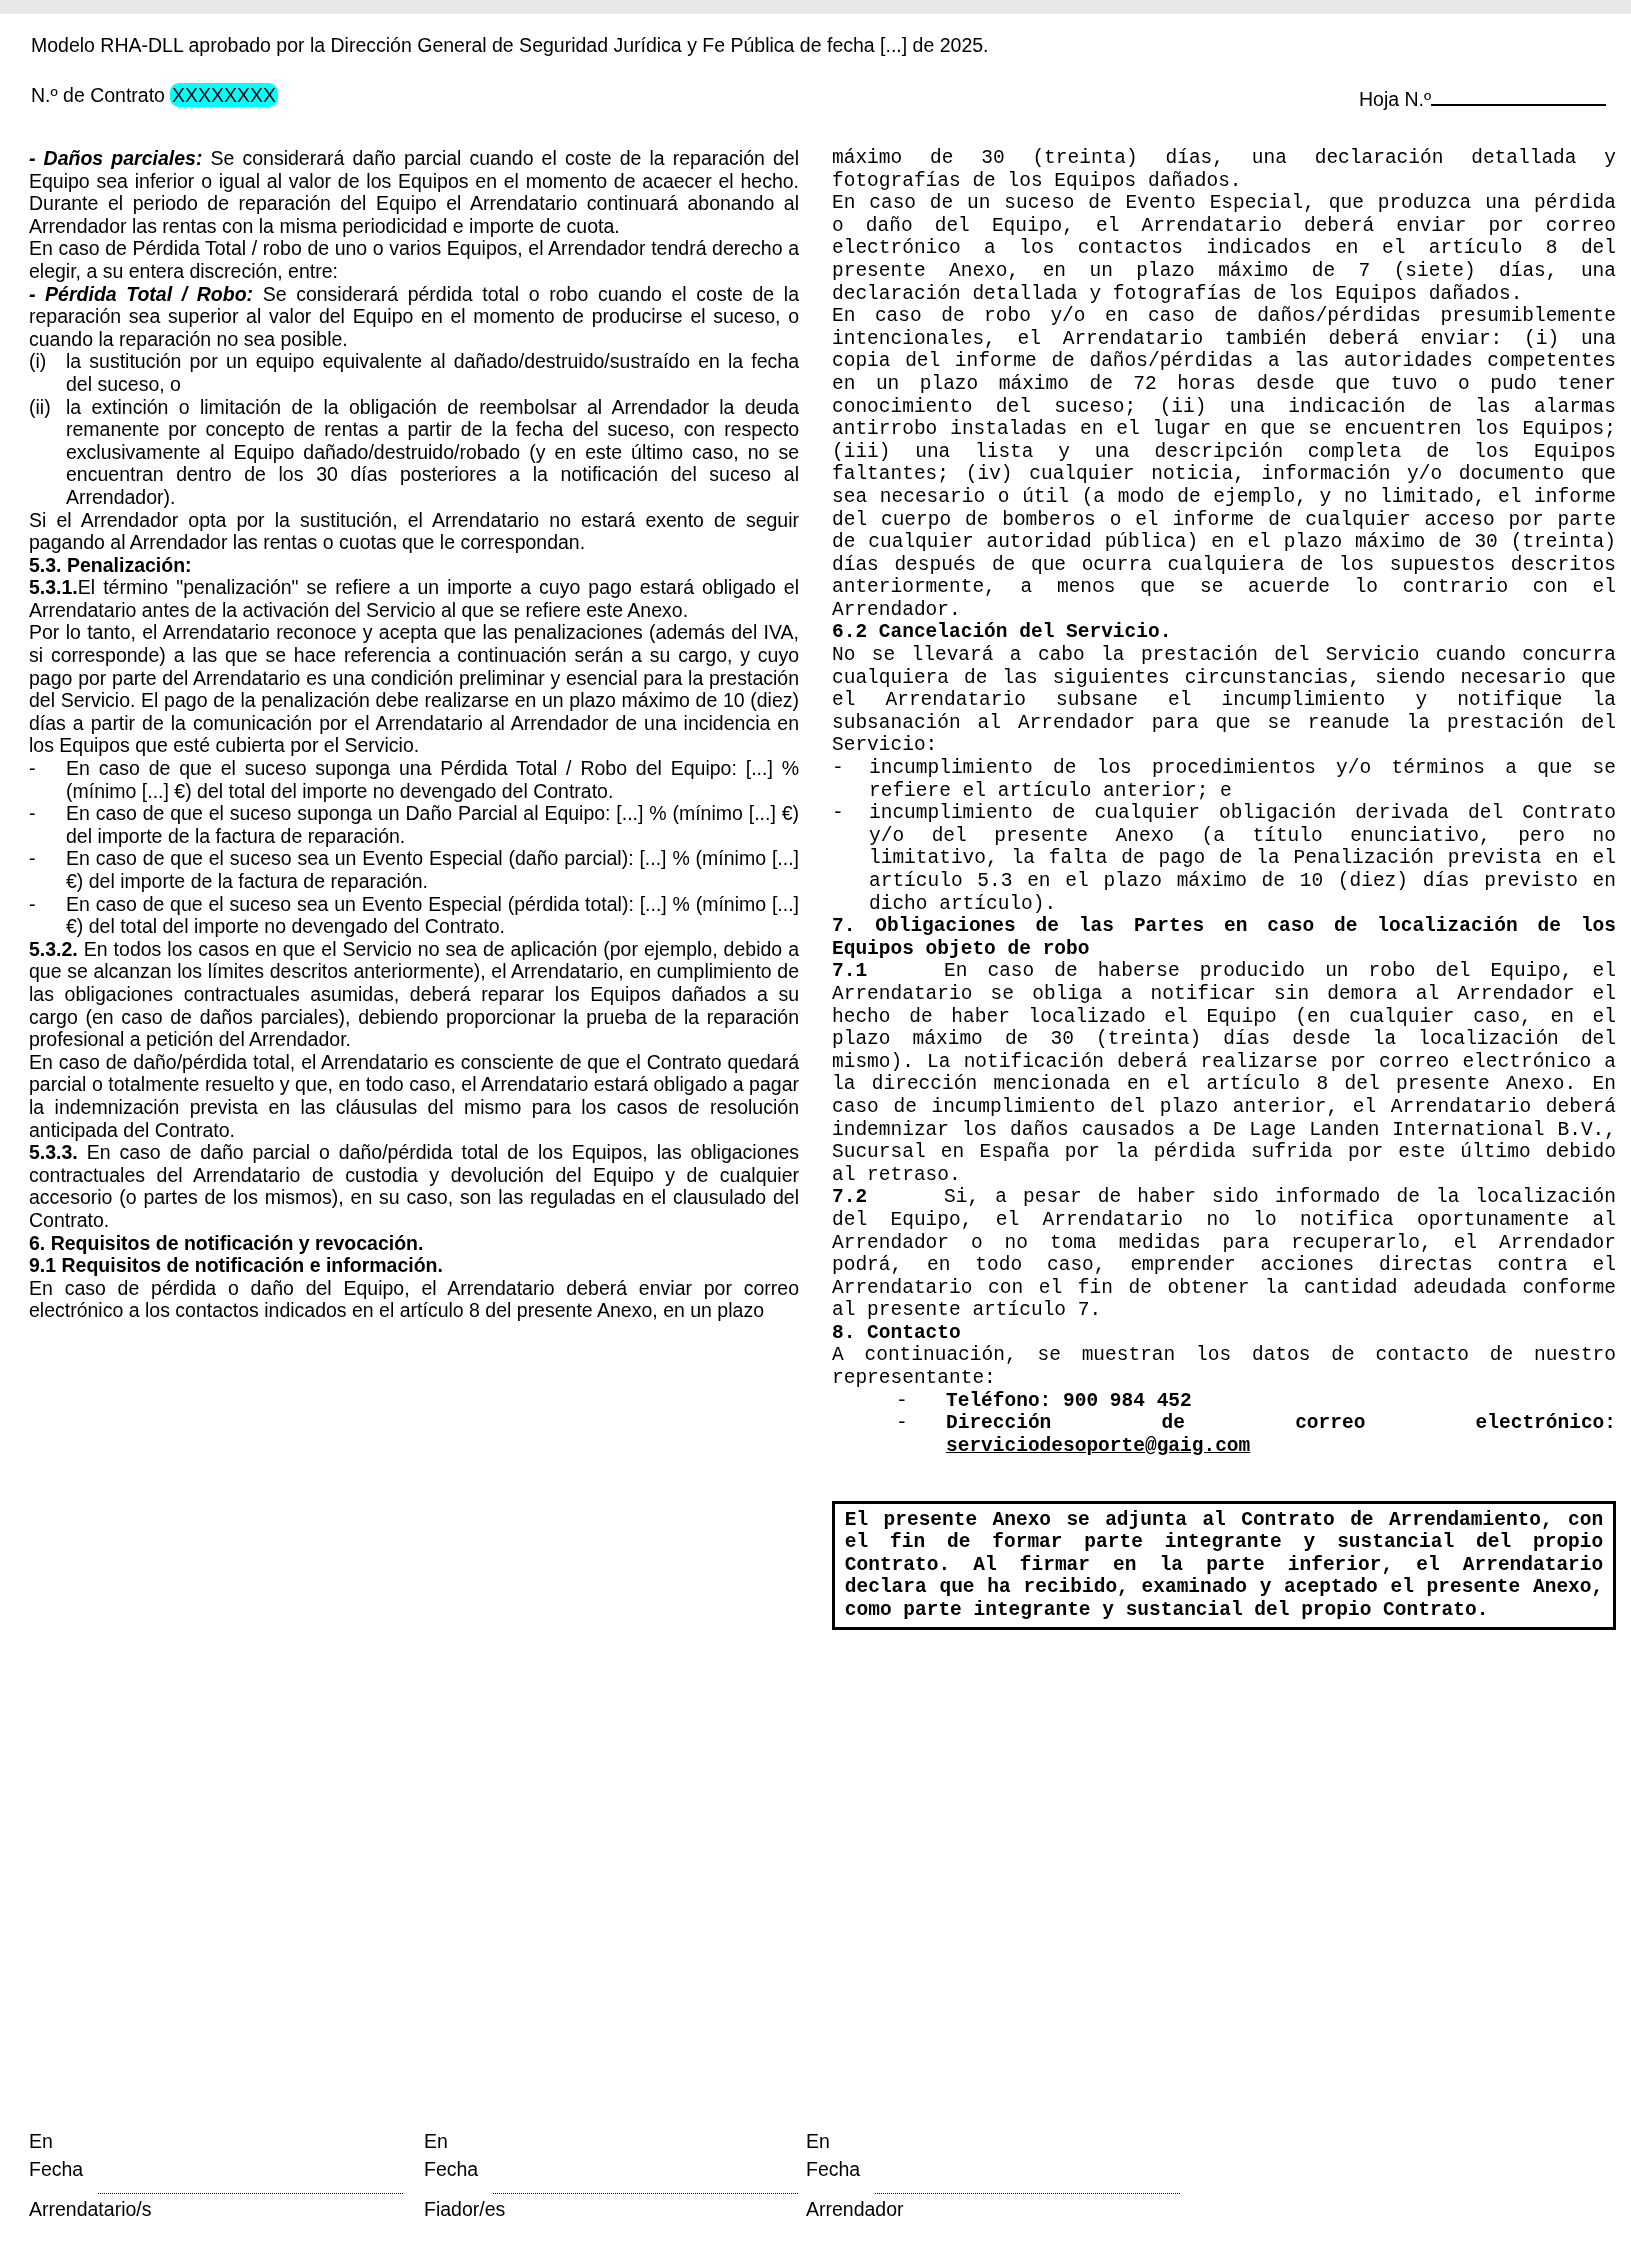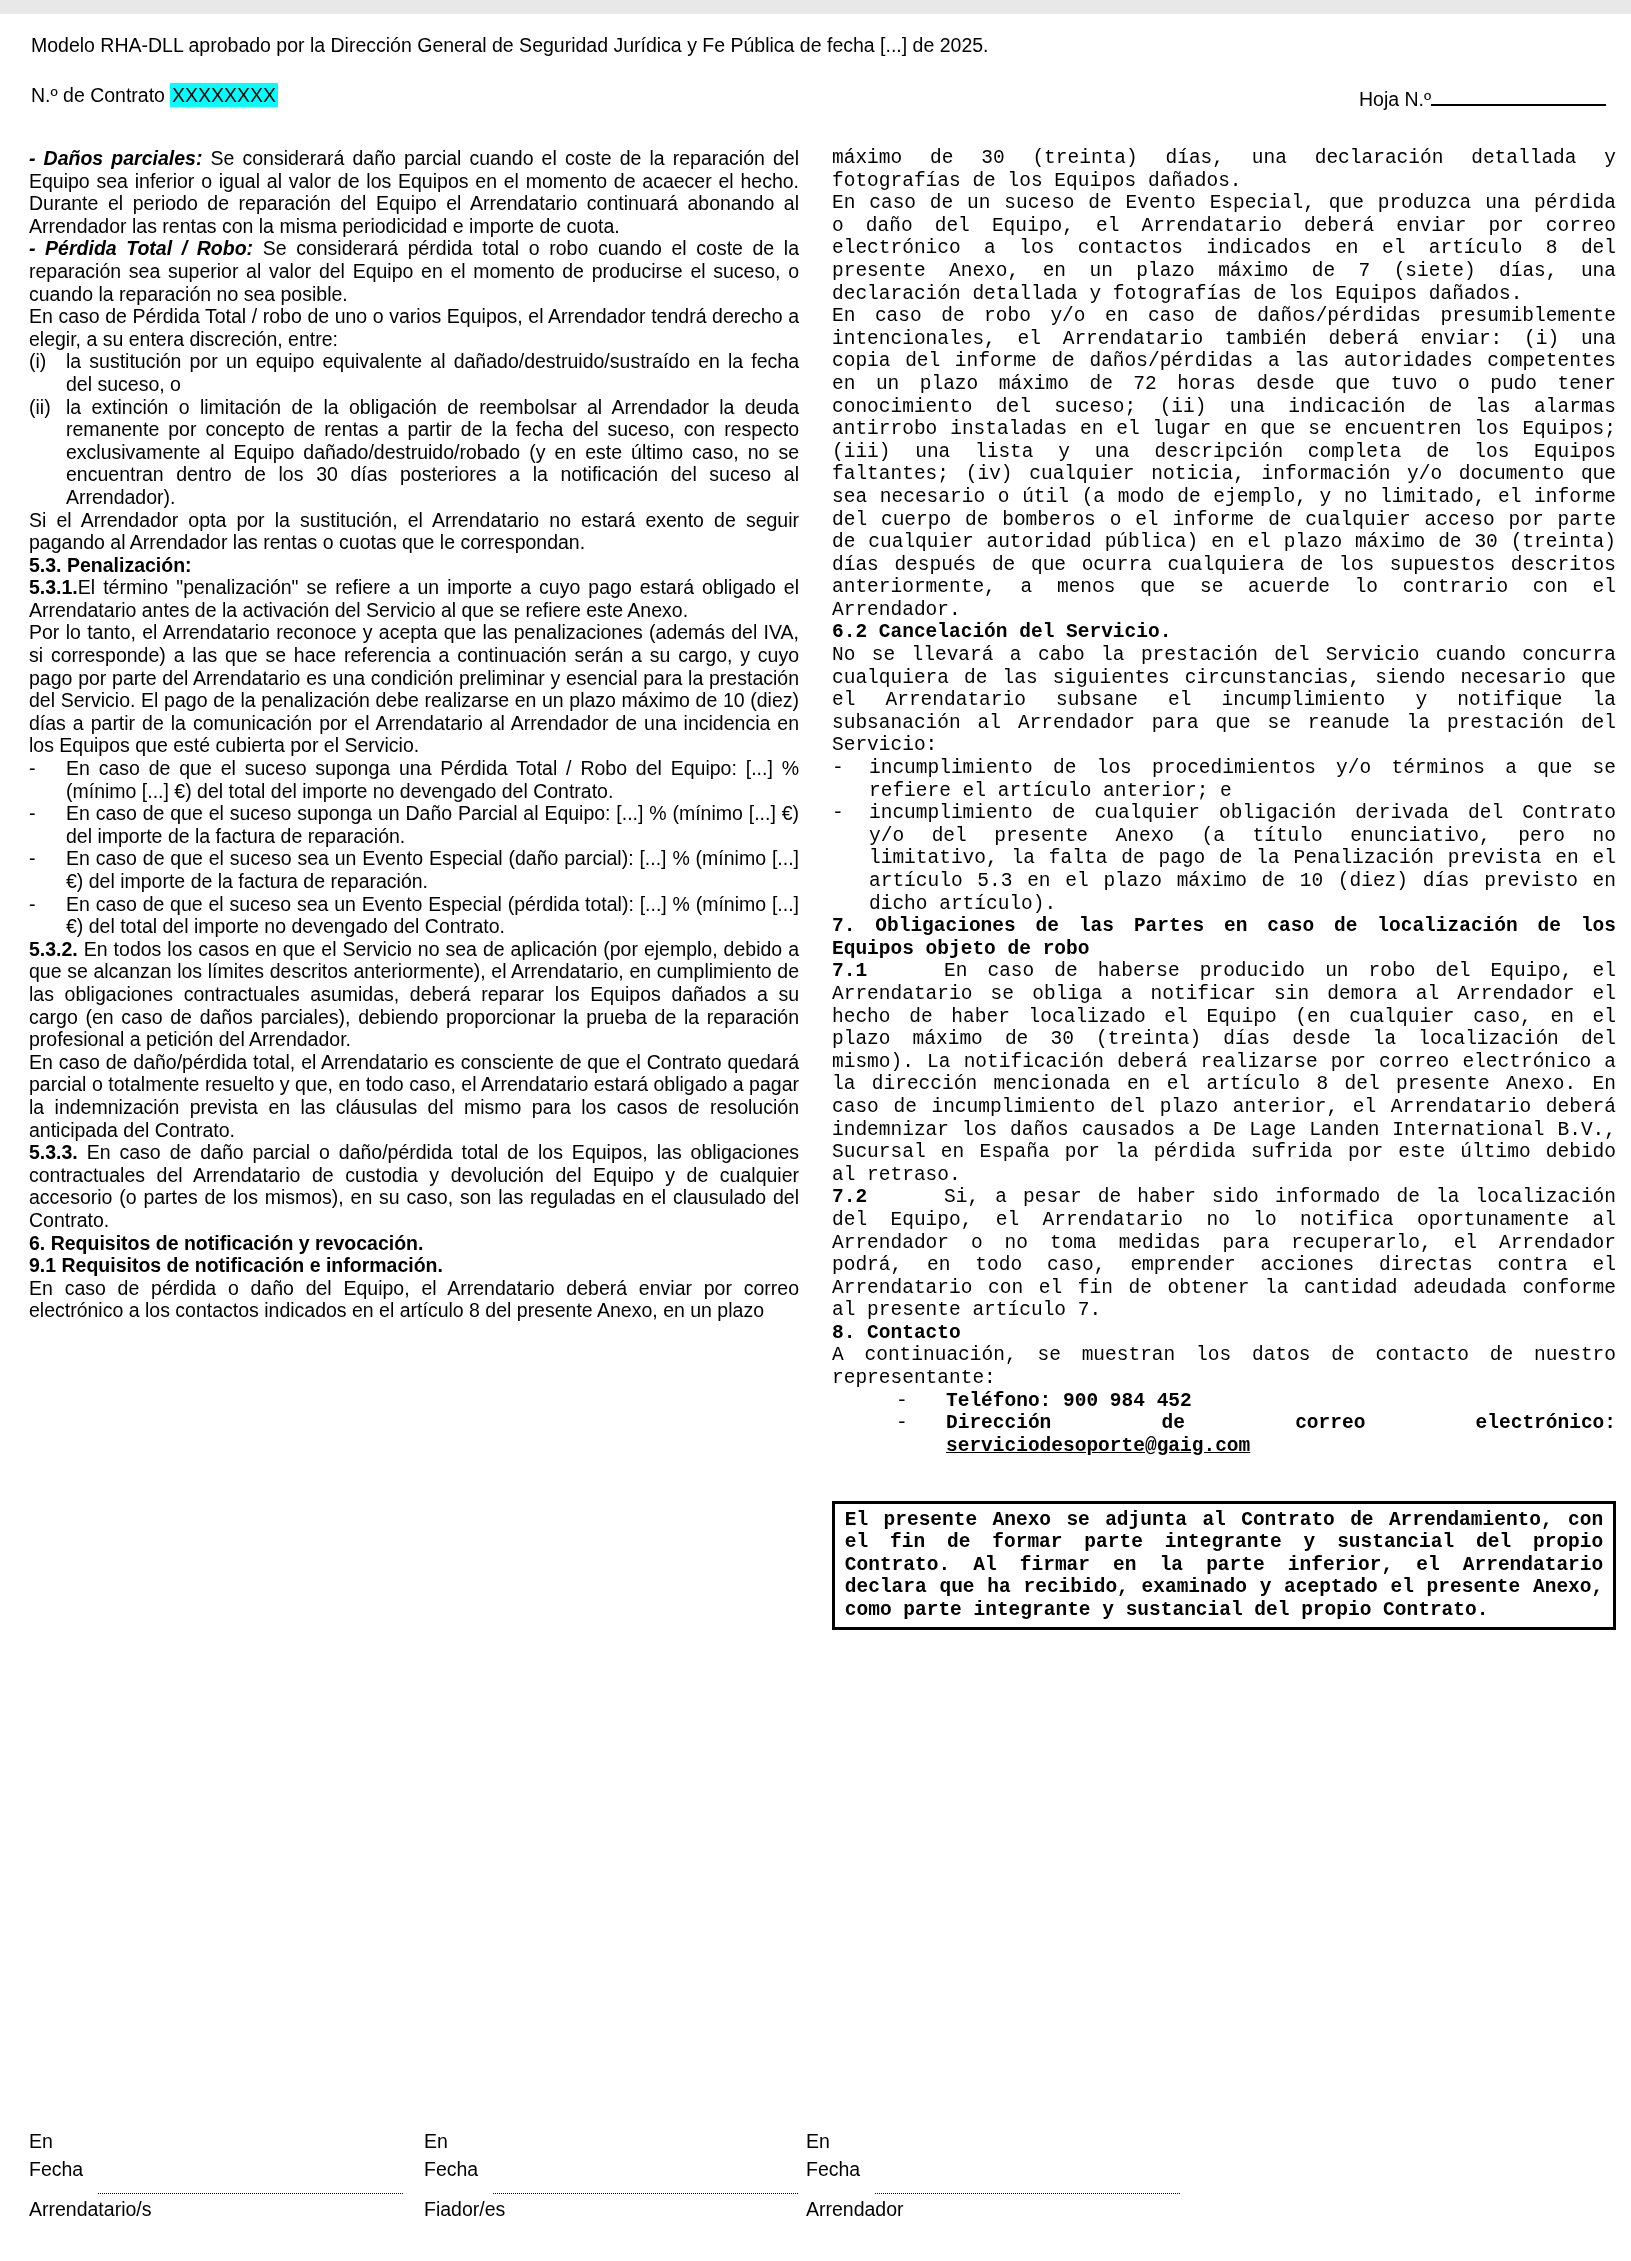--- a/index.html
+++ b/index.html
@@ -48,31 +48,31 @@
   .sig-party{margin-top:4.9px;}
 </style>
 </head>
 <body>
 
 <div class="page">
 
   <div class="hdr-line1">Modelo RHA-DLL aprobado por la Dirección General de Seguridad Jurídica y Fe Pública de fecha [...] de 2025.</div>
 
   <div class="hdr-row2-left">
-    <span>N.º de Contrato </span><span class="hl-cyan" style="background: rgb(0, 255, 255);">XXXXXXXX</span>
+    <span>N.º de Contrato </span><span class="hl-cyan" style="background: rgb(0, 255, 255); border-radius: 9px;">XXXXXXXX</span>
   </div>
 
   <div class="hdr-row2-right">
     <span>Hoja N.º</span><span class="sheet-line"></span>
   </div>
 
   <div class="col col-left" id="col-left">
       <div class="para"><span class="b i">- Daños parciales: </span><span>Se considerará daño parcial cuando el coste de la reparación del Equipo sea inferior o igual al valor de los Equipos en el momento de acaecer el hecho. Durante el periodo de reparación del Equipo el Arrendatario continuará abonando al Arrendador las rentas con la misma periodicidad e importe de cuota.</span></div>
+      <div class="para"><span>En caso de Pérdida Total / robo de uno o varios Equipos, el Arrendador tendrá derecho a elegir, a su entera discreción, entre:</span></div>
       <div class="para"><span class="b i">- Pérdida Total / Robo: </span><span>Se considerará pérdida total o robo cuando el coste de la reparación sea superior al valor del Equipo en el momento de producirse el suceso, o cuando la reparación no sea posible.</span></div>
-      <div class="para"><span>En caso de Pérdida Total / robo de uno o varios Equipos, el Arrendador tendrá derecho a elegir, a su entera discreción, entre:</span></div>
       <div class="para li"><span class="marker">(i)</span><span>la sustitución por un equipo equivalente al dañado/destruido/sustraído en la fecha del suceso, o</span></div>
       <div class="para li"><span class="marker">(ii)</span><span>la extinción o limitación de la obligación de reembolsar al Arrendador la deuda remanente por concepto de rentas a partir de la fecha del suceso, con respecto exclusivamente al Equipo dañado/destruido/robado (y en este último caso, no se encuentran dentro de los 30 días posteriores a la notificación del suceso al Arrendador).</span></div>
       <div class="para"><span>Si el Arrendador opta por la sustitución, el Arrendatario no estará exento de seguir pagando al Arrendador las rentas o cuotas que le correspondan.</span></div>
       <div class="para h"><span>5.3. Penalización:</span></div>
       <div class="para"><span class="b">5.3.1.</span><span>El término "penalización" se refiere a un importe a cuyo pago estará obligado el Arrendatario antes de la activación del Servicio al que se refiere este Anexo.</span></div>
       <div class="para"><span>Por lo tanto, el Arrendatario reconoce y acepta que las penalizaciones (además del IVA, si corresponde) a las que se hace referencia a continuación serán a su cargo, y cuyo pago por parte del Arrendatario es una condición preliminar y esencial para la prestación del Servicio. El pago de la penalización debe realizarse en un plazo máximo de 10 (diez) días a partir de la comunicación por el Arrendatario al Arrendador de una incidencia en los Equipos que esté cubierta por el Servicio.</span></div>
       <div class="para li"><span class="marker">-</span><span>En caso de que el suceso suponga una Pérdida Total / Robo del Equipo: [...] % (mínimo [...] €) del total del importe no devengado del Contrato.</span></div>
       <div class="para li"><span class="marker">-</span><span>En caso de que el suceso suponga un Daño Parcial al Equipo: [...] % (mínimo [...] €) del importe de la factura de reparación.</span></div>
       <div class="para li"><span class="marker">-</span><span>En caso de que el suceso sea un Evento Especial (daño parcial): [...] % (mínimo [...] €) del importe de la factura de reparación.</span></div>
       <div class="para li"><span class="marker">-</span><span>En caso de que el suceso sea un Evento Especial (pérdida total): [...] % (mínimo [...] €) del total del importe no devengado del Contrato.</span></div>

